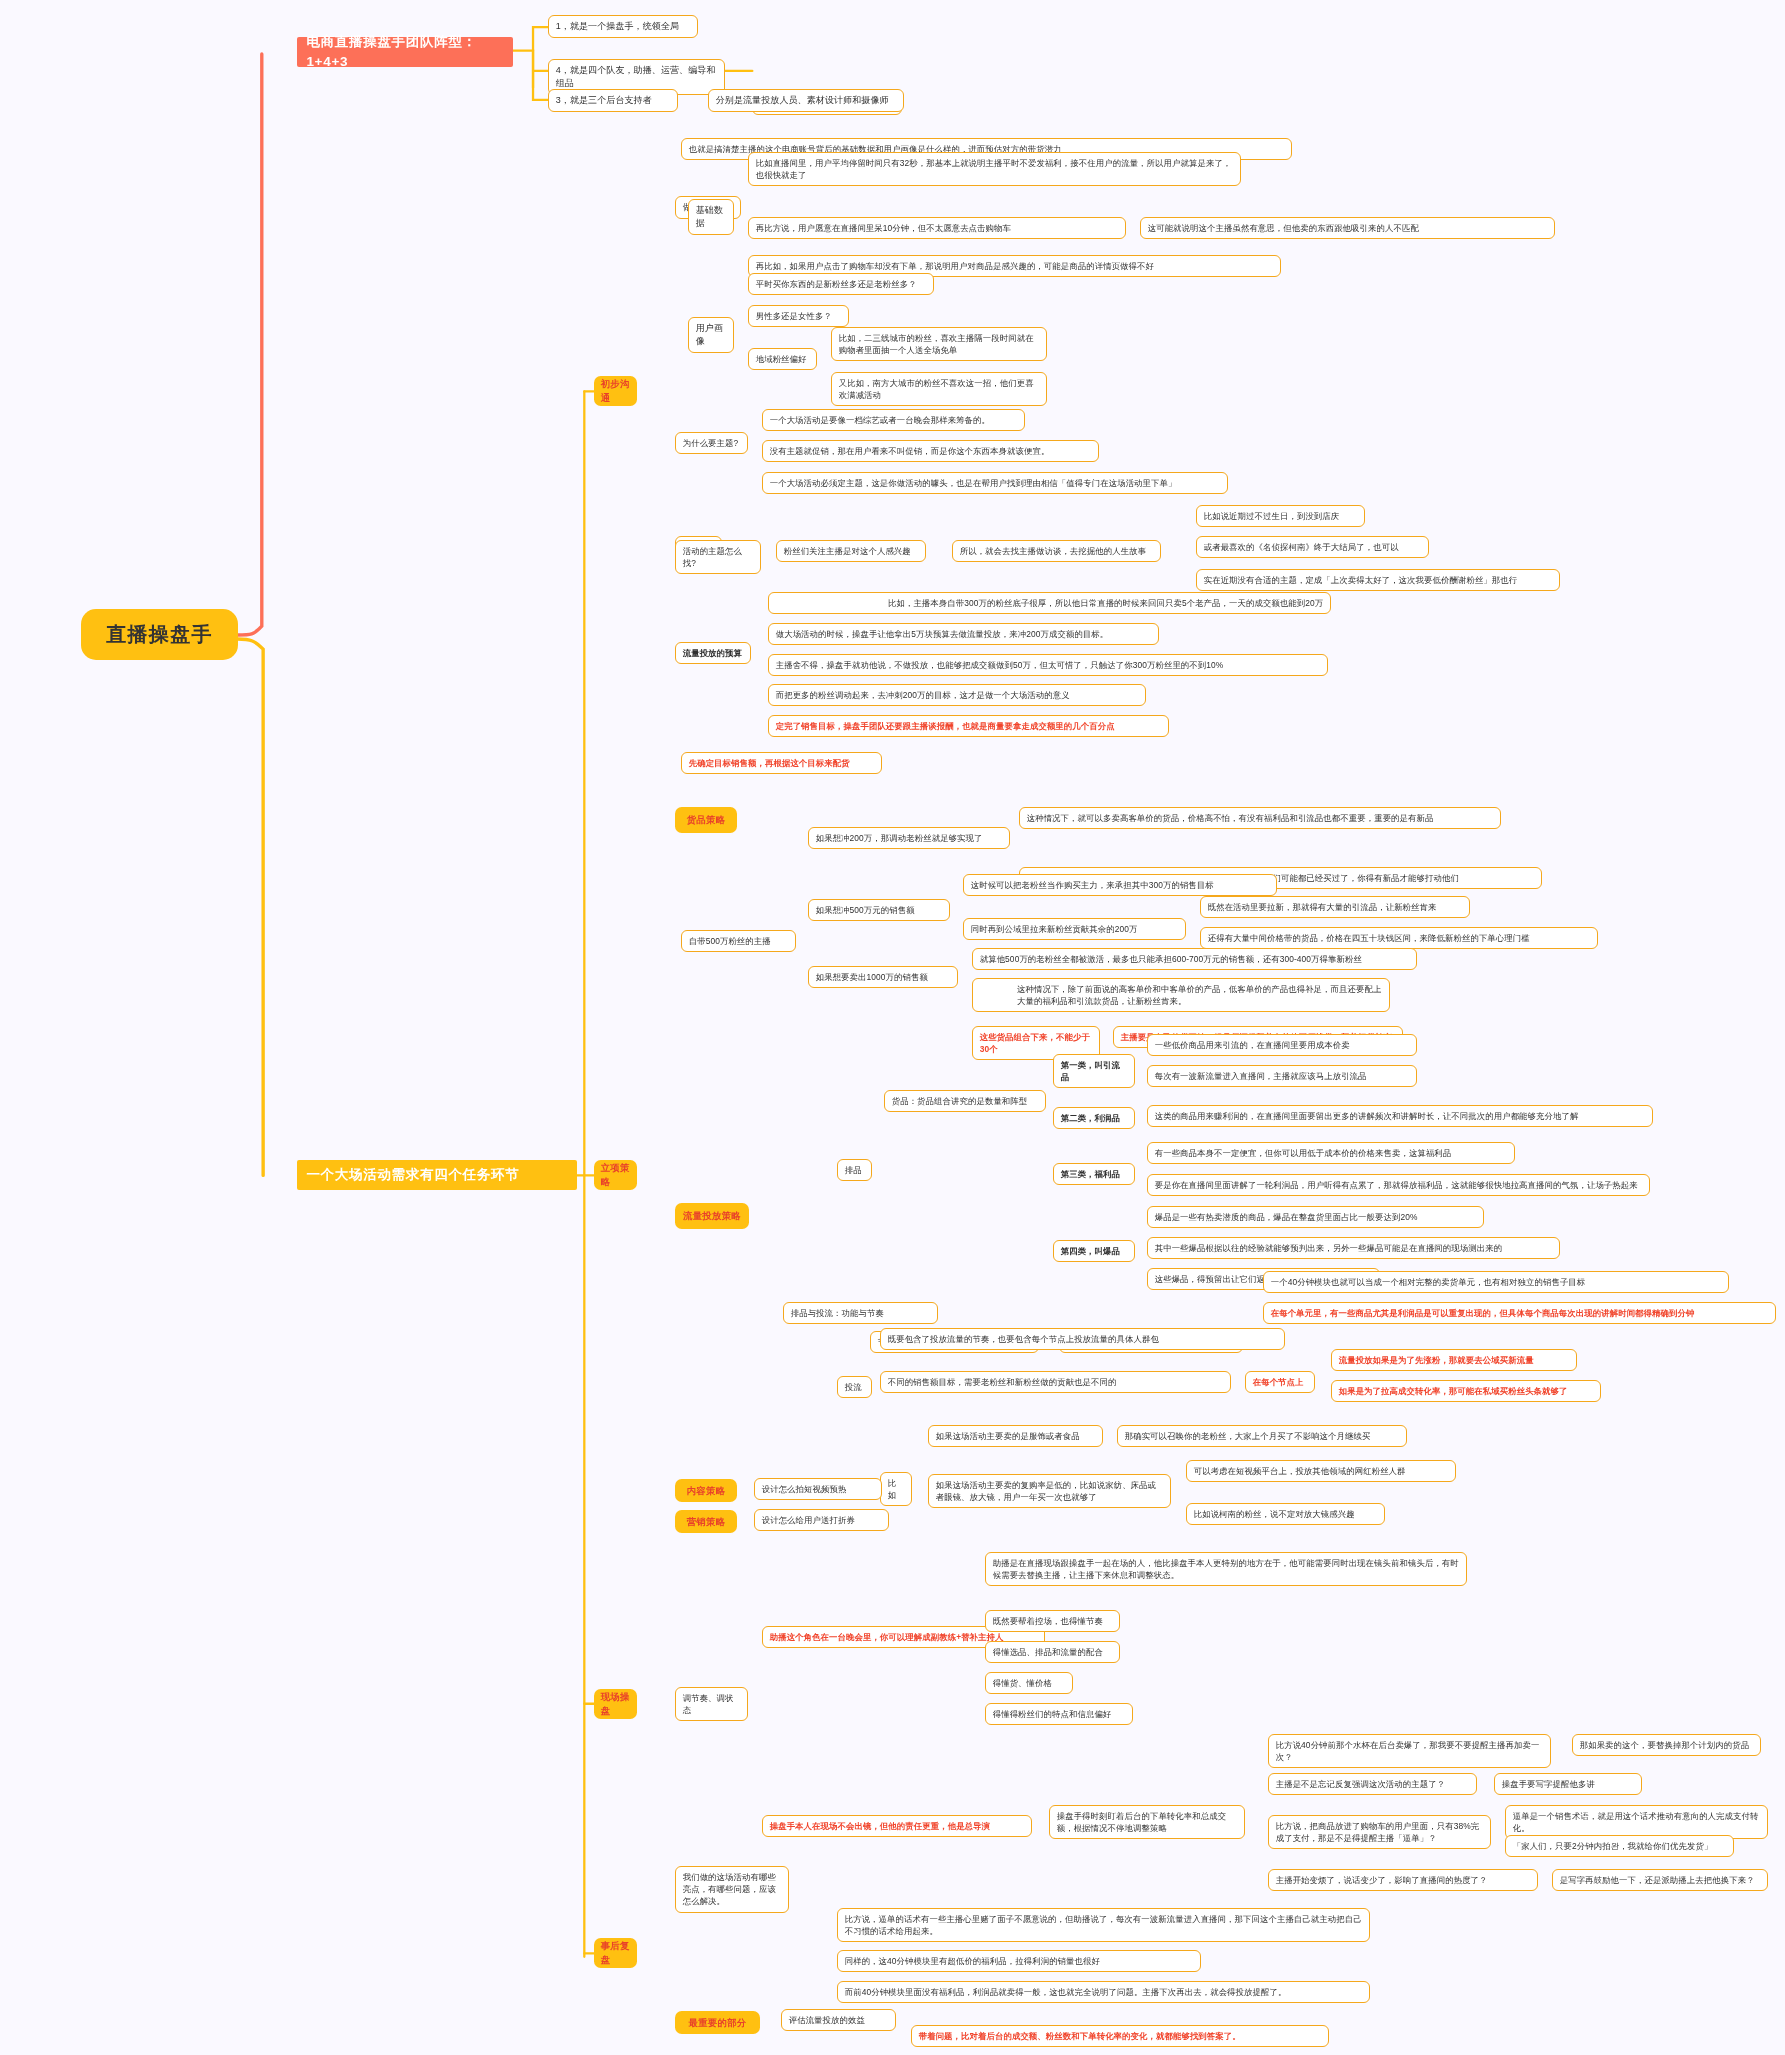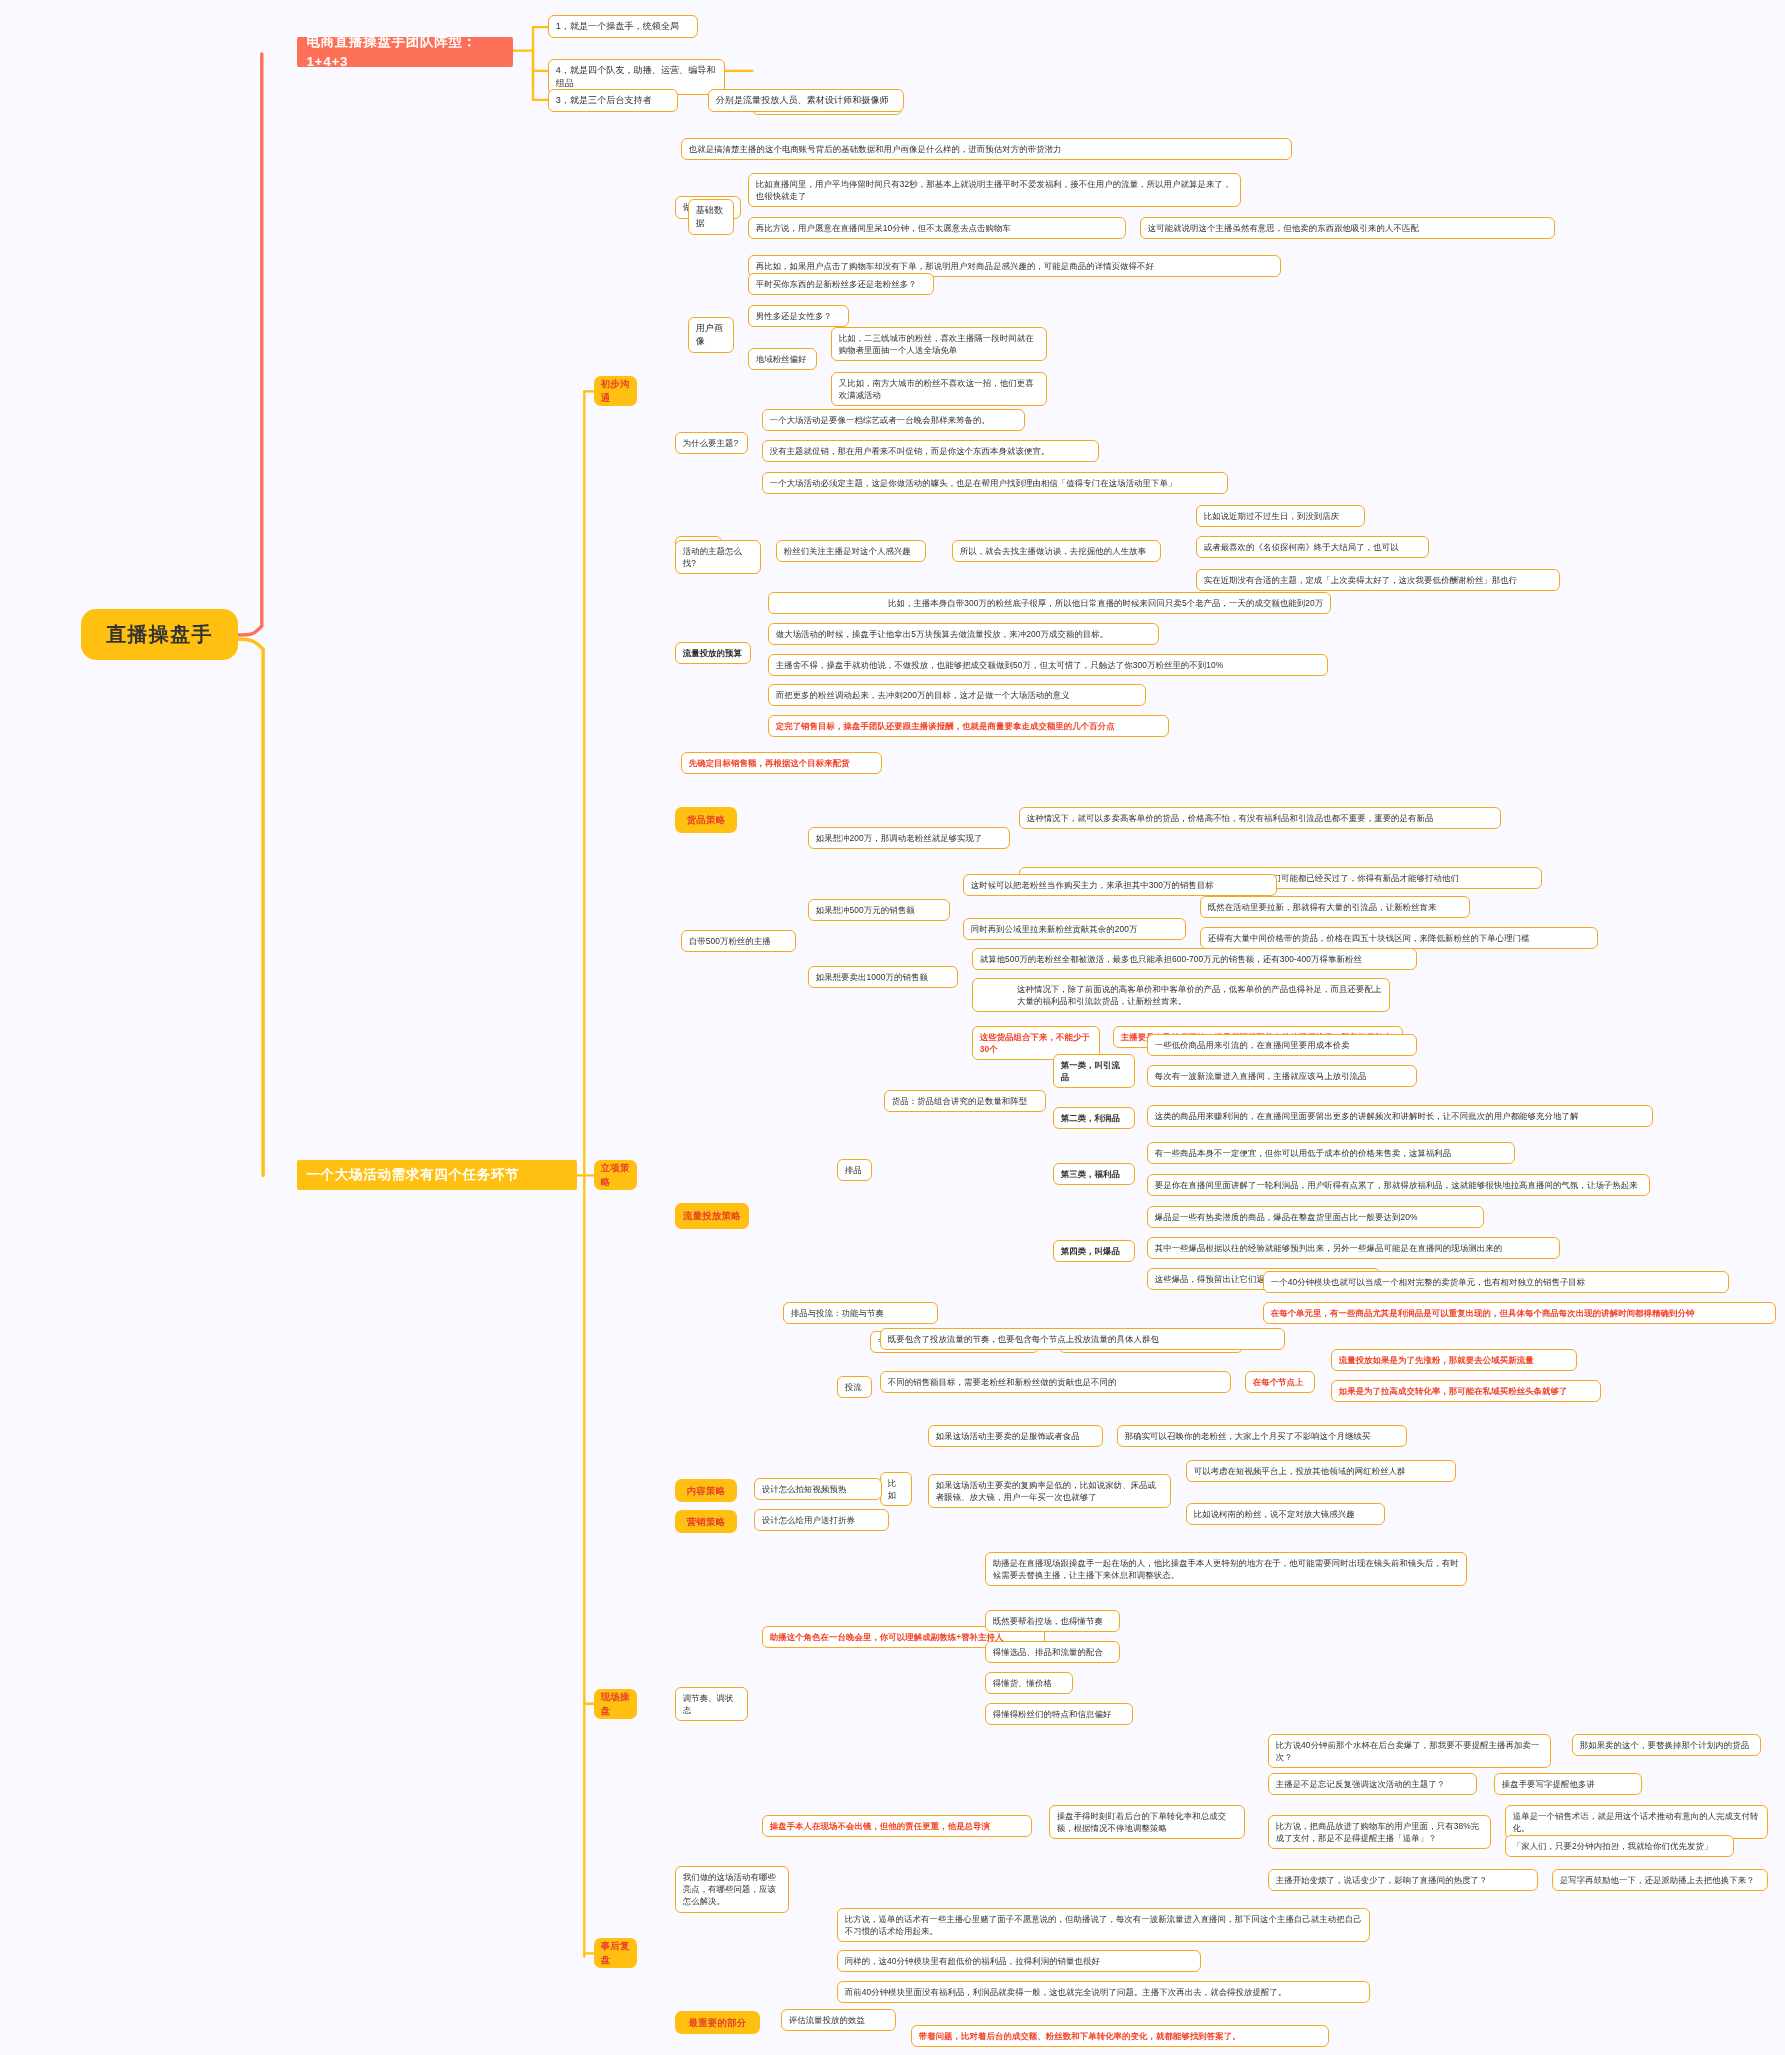--- a/index.html
+++ b/index.html
@@ -107,21 +107,21 @@
 <div class="node" style="left:675px;top:196px;width:66px;">
   <span class="t">做账号诊断</span>
 </div>
 <div class="node" style="left:681px;top:138px;width:611px;">
   <span class="t tiny">也就是搞清楚主播的这个电商账号背后的基础数据和用户画像是什么样的，进而预估对方的带货潜力</span>
 </div>
 
 <div class="node" style="left:688px;top:199px;width:46px;">
   <span class="t">基础数据</span>
 </div>
-<div class="node" style="left:748px;top:173px;width:493px;">
+<div class="node" style="left:748px;top:152px;width:493px;">
   <span class="t tiny">比如直播间里，用户平均停留时间只有32秒，那基本上就说明主播平时不爱发福利，接不住用户的流量，所以用户就算是来了，也很快就走了</span>
 </div>
 <div class="node" style="left:748px;top:217px;width:378px;">
   <span class="t tiny">再比方说，用户愿意在直播间里呆10分钟，但不太愿意去点击购物车</span>
 </div>
 <div class="node" style="left:1140px;top:217px;width:415px;">
   <span class="t tiny">这可能就说明这个主播虽然有意思，但他卖的东西跟他吸引来的人不匹配</span>
 </div>
 <div class="node" style="left:748px;top:255px;width:533px;">
   <span class="t tiny">再比如，如果用户点击了购物车却没有下单，那说明用户对商品是感兴趣的，可能是商品的详情页做得不好</span>

